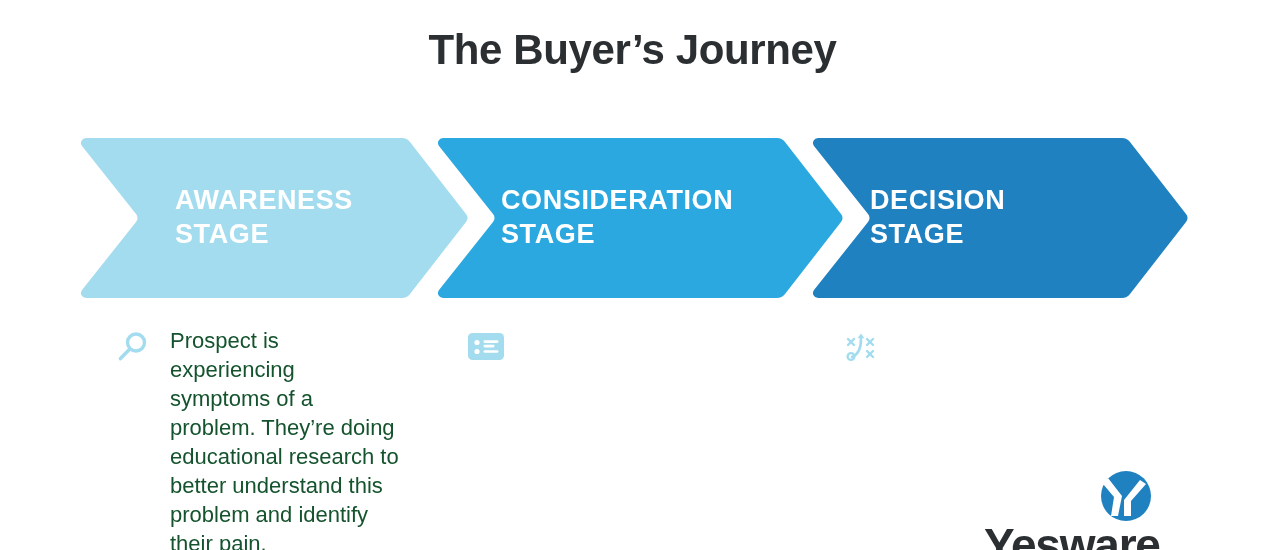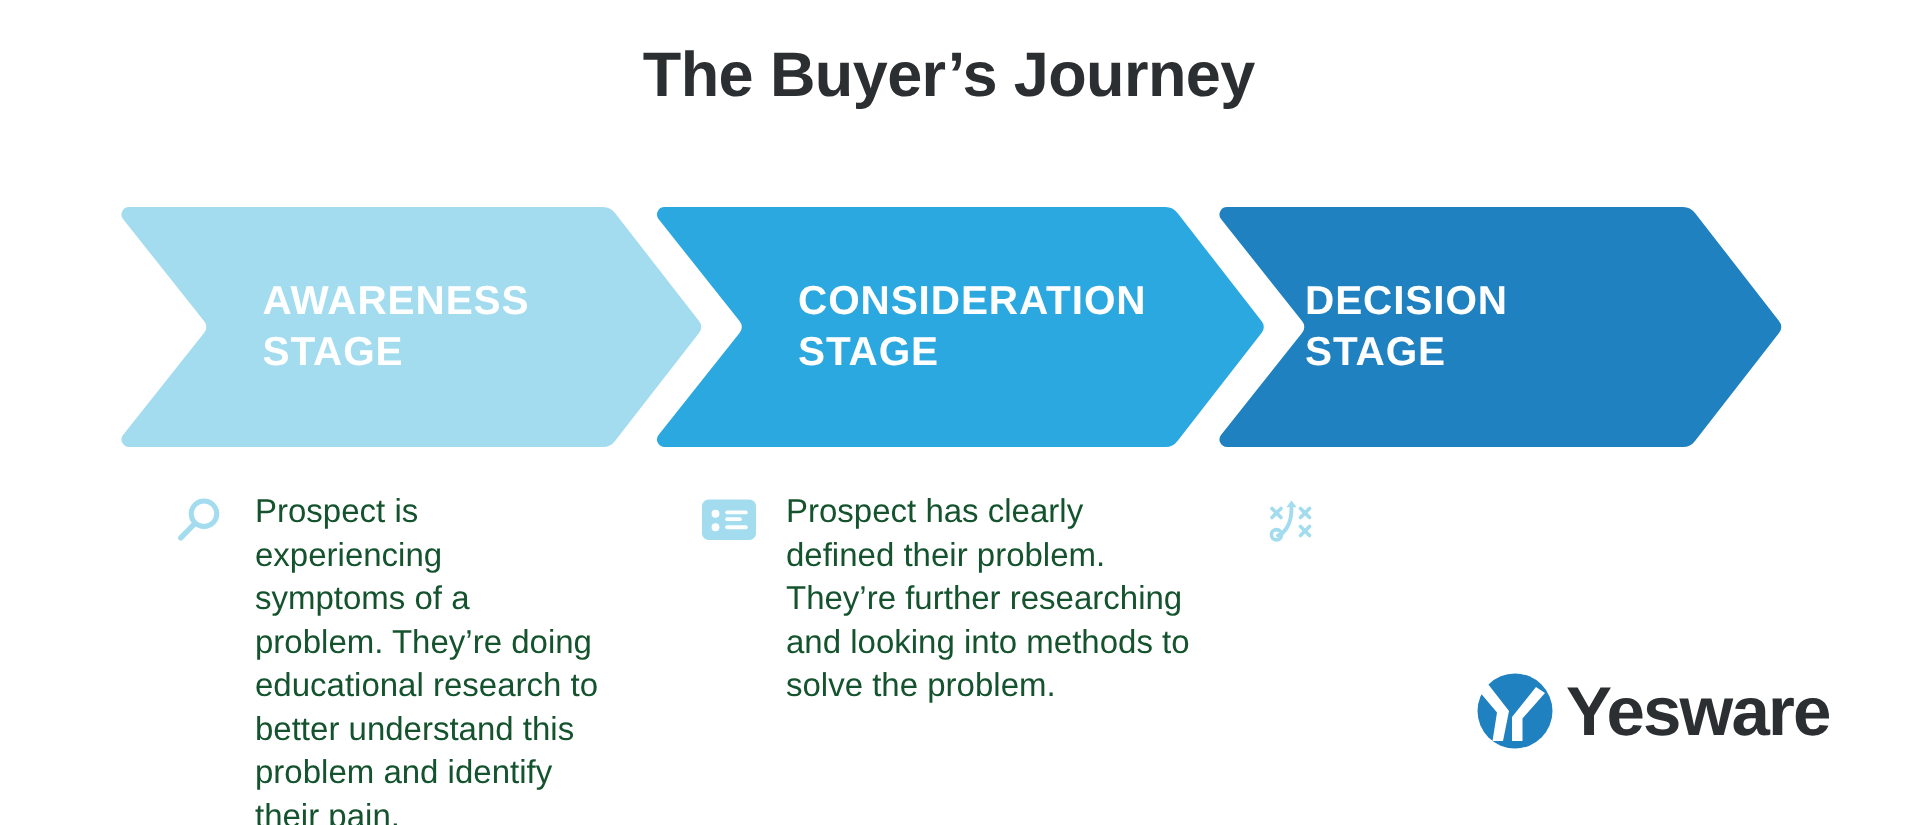--- a/index.html
+++ b/index.html
@@ -65,21 +65,21 @@
     text-transform: uppercase;
     white-space: pre-line;
     font-family: "Liberation Sans", sans-serif;
   }
 
   #chev-0 { left: 80px;  width: 390px; }
   #chev-1 { left: 437px; width: 408px; }
   #chev-2 { left: 812px; width: 378px; }
 
   #chev-0 .chevron-label { margin-left: 95px; }
-  #chev-1 .chevron-label { margin-left: 95px; }
+  #chev-1 .chevron-label { margin-left: 64px; }
   #chev-2 .chevron-label { margin-left: 58px; }
 
   
   .desc-row {
     position: absolute;
     top: 326px;
     left: 0;
     width: 1280px;
     height: 160px;
   }
@@ -109,24 +109,25 @@
     font-family: "Liberation Sans", sans-serif;
   }
   #desc-0 .desc-text { width: 230px; }
   #desc-1 .desc-text { width: 272px; }
   #desc-2 .desc-text { width: 272px; }
 
   
   .logo {
     position: absolute;
     left: 984px;
-    top: 446px;
+    top: 470px;
     height: 56px;
     display: flex;
-    align-items: center;
+    align-items: flex-end;
+    flex-direction: column;
   }
   .logo-mark { width: 52px; height: 52px; margin-right: 8px; }
   .logo-mark svg { display: block; }
   .logo-word {
     font-size: 46px;
     font-weight: bold;
     letter-spacing: -1.2px;
     color: #2c2f32;
     line-height: 1;
     font-family: "Liberation Sans", sans-serif;
@@ -181,21 +182,20 @@
     <span class="desc-icon">
       <svg viewBox="0 0 40 40" width="40" height="40">
         <rect x="2" y="5" width="36" height="27" rx="4.5" fill="#A3DCEF"></rect>
         <circle cx="11" cy="14.5" r="2.6" fill="#ffffff"></circle>
         <circle cx="11" cy="23.5" r="2.6" fill="#ffffff"></circle>
         <rect x="17.5" y="12.3" width="15" height="2.6" rx="1.3" fill="#ffffff"></rect>
         <rect x="17.5" y="16.8" width="11" height="2.6" rx="1.3" fill="#ffffff"></rect>
         <rect x="17.5" y="22.2" width="15" height="2.6" rx="1.3" fill="#ffffff"></rect>
       </svg>
     </span>
-    <span class="desc-text">Prospect has clearly defined their problem. They’re further researching and looking into methods to solve the problem.</span>
   </div>
 
   <div class="desc-block" id="desc-2">
     <span class="desc-icon">
       <svg viewBox="0 0 40 40" width="40" height="40">
         <g stroke="#A3DCEF" stroke-width="2.4" stroke-linecap="round" fill="none">
           <line x1="7" y1="11" x2="13" y2="17"></line>
             <line x1="13" y1="11" x2="7" y2="17"></line>
           <line x1="26" y1="11" x2="32" y2="17"></line>
             <line x1="32" y1="11" x2="26" y2="17"></line>

